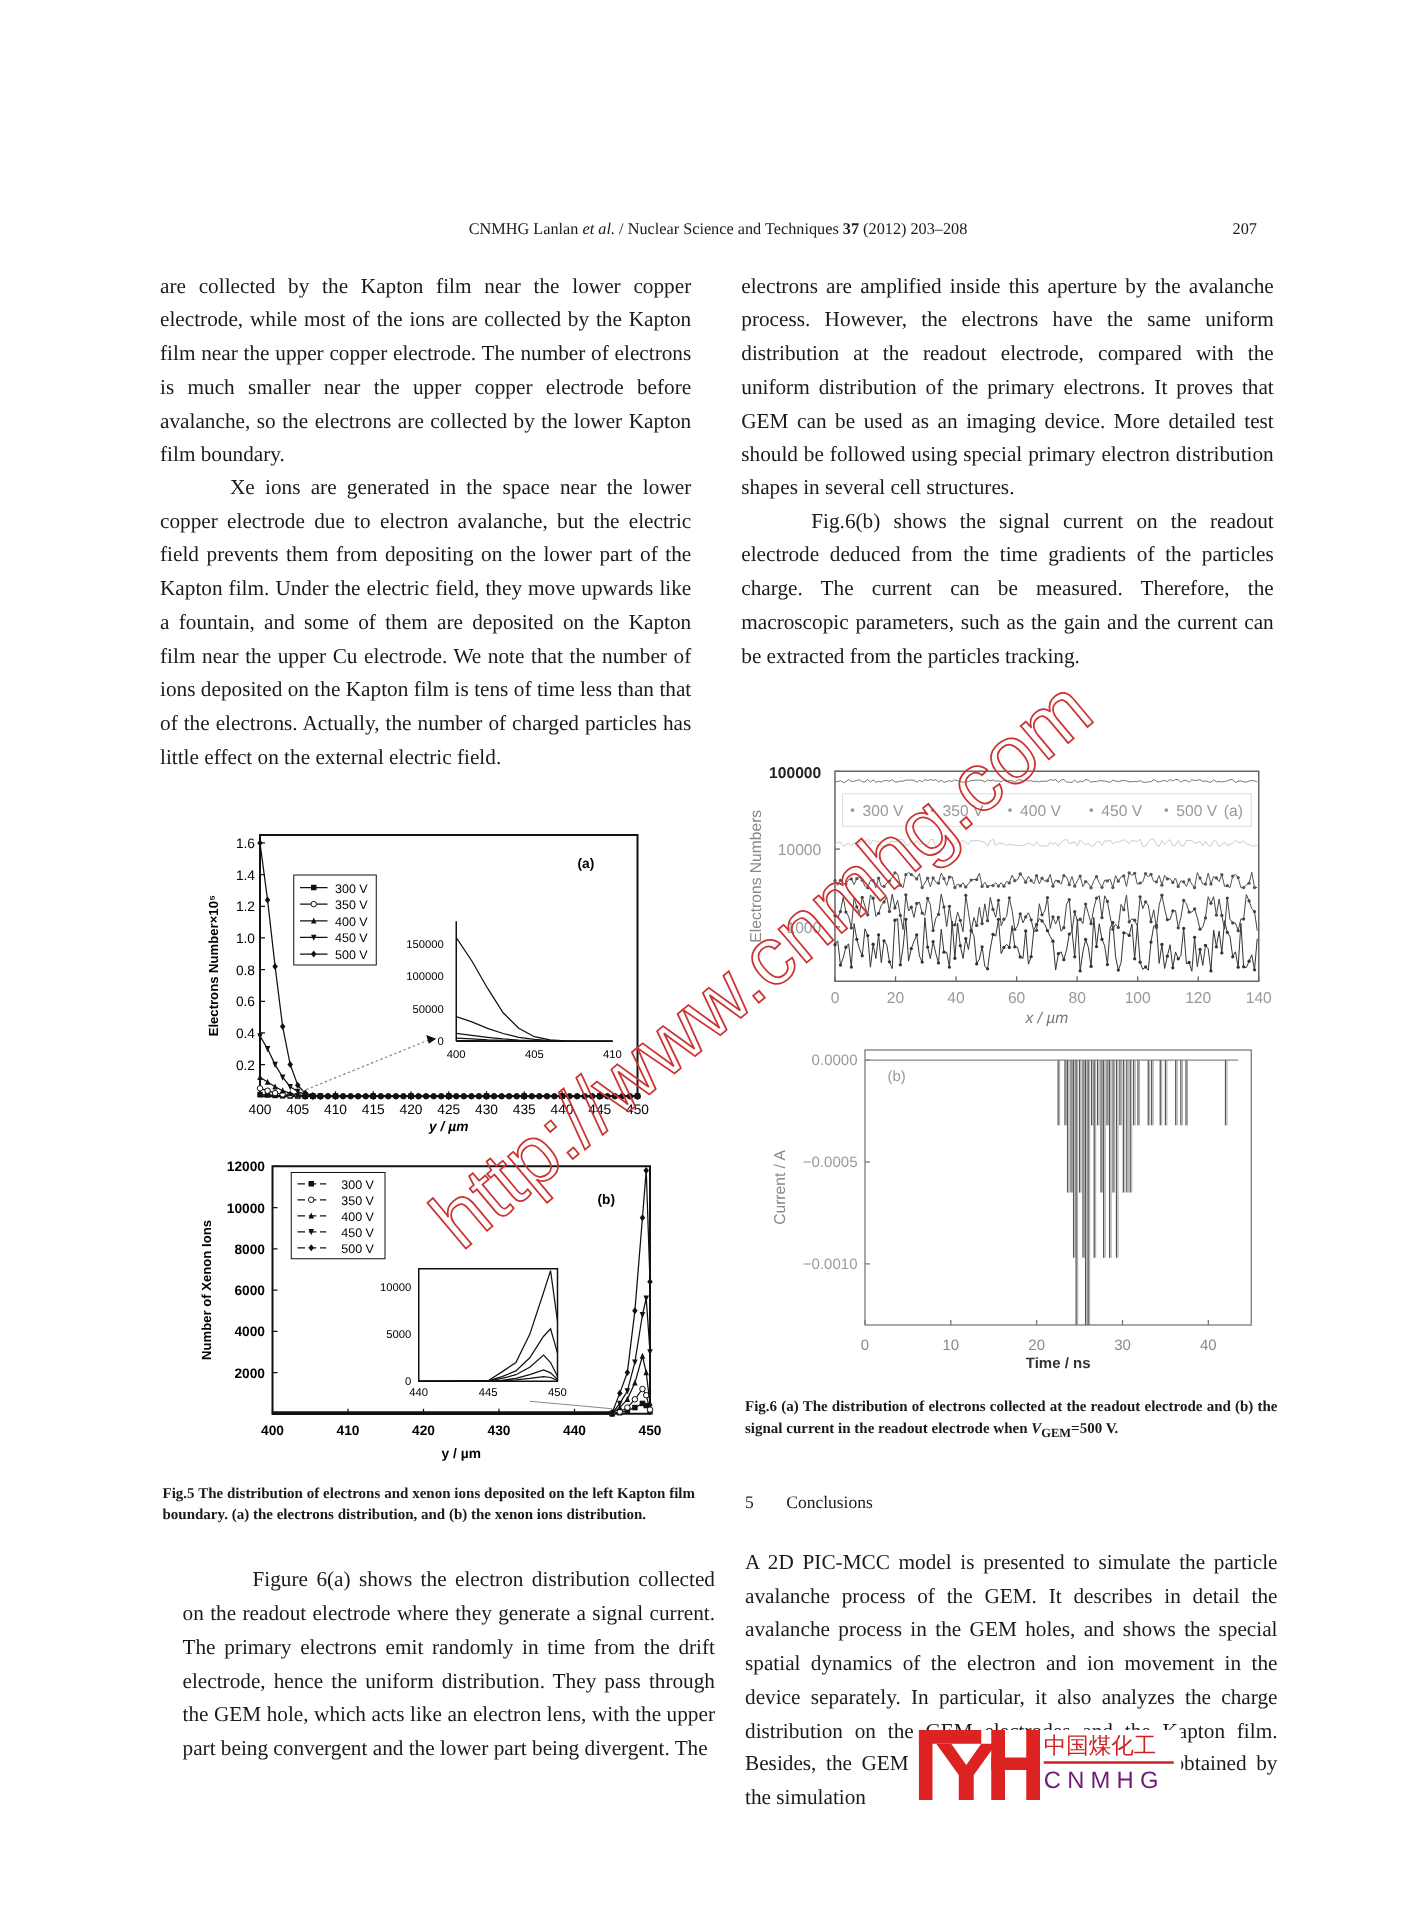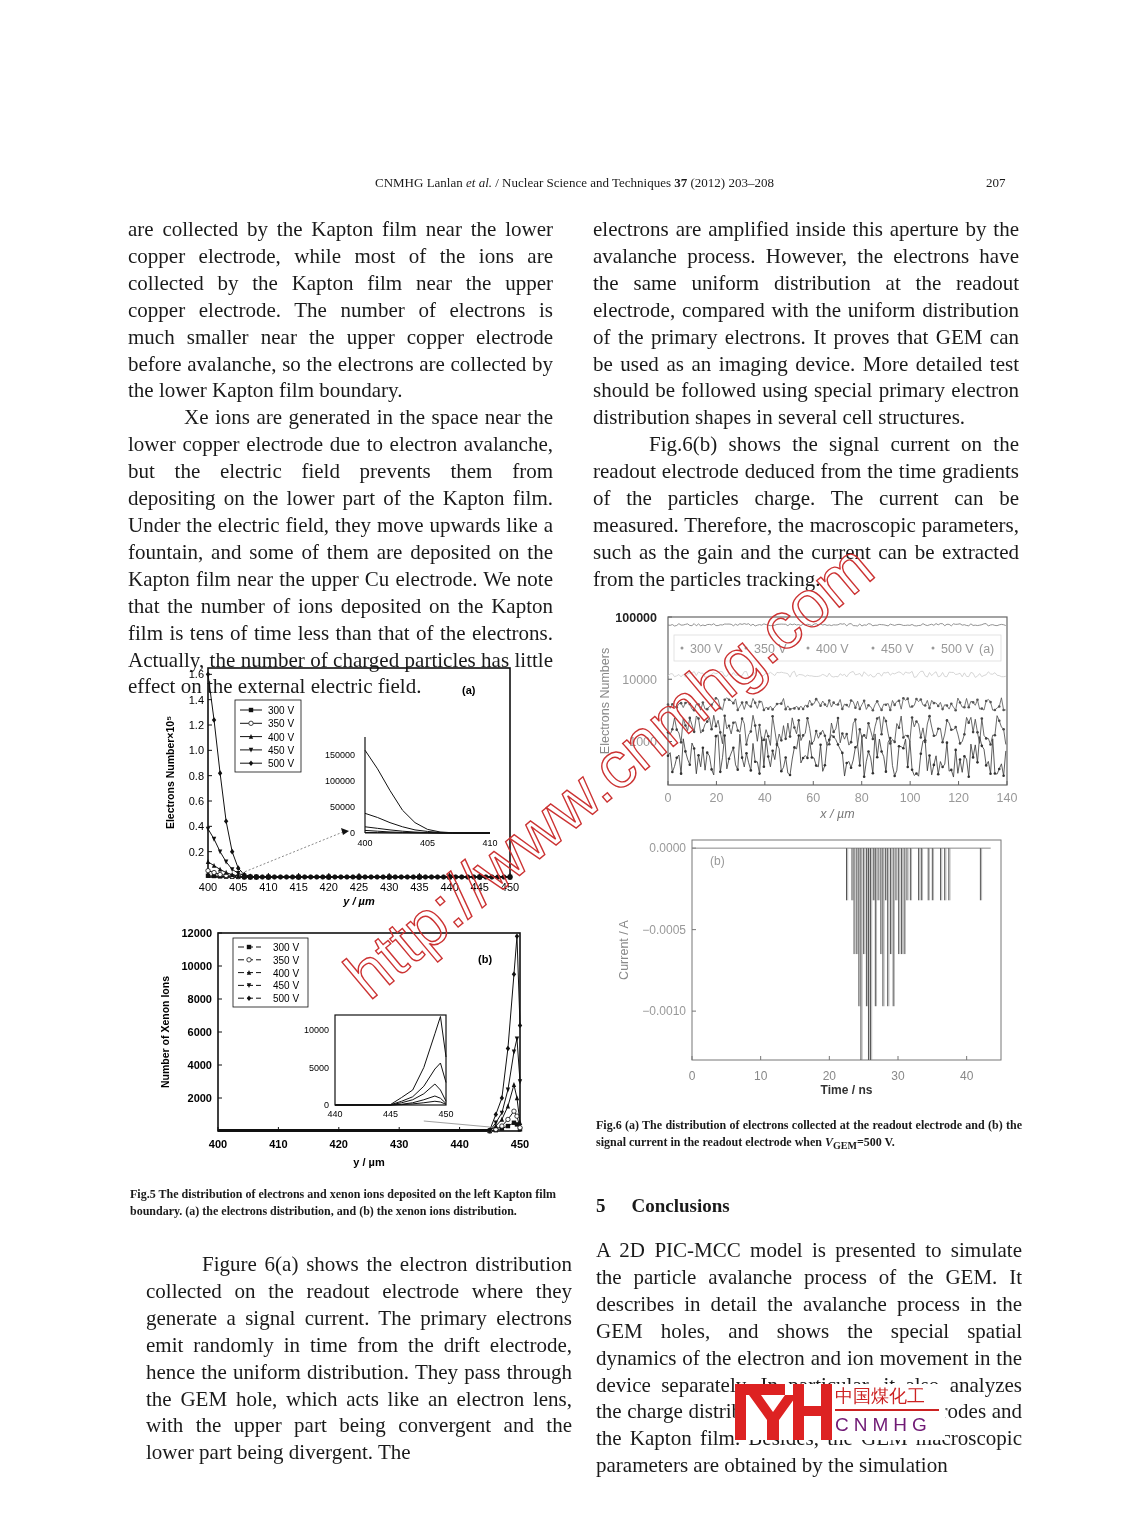--- a/index.html
+++ b/index.html
@@ -1,26 +1,26 @@
 <!DOCTYPE html>
 <html><head>
 <meta charset="utf-8">
 <style>
   html, body { margin:0; padding:0; background:#fff; }
   body { width:1138px; height:1527px; position:relative; overflow:hidden;
          font-family:"Liberation Serif", serif; color:#1a1a1a; }
   .hdr { position:absolute; top:175px; left:375px; font-size:13px; }
   .pgno { position:absolute; top:175px; left:986px; font-size:13px; }
-  .col { position:absolute; font-size:21px; line-height:26.9px; text-align:justify; }
+  .col { position:absolute; font-size:17px; line-height:26.9px; text-align:justify; }
   .col p { margin:0; }
   .ind { text-indent:56px; }
   .cap { position:absolute; font-size:12px; line-height:17px; font-weight:bold; text-align:justify; }
   .cap b { font-weight:bold; }
   .cap2 { font-weight:normal; }
-  .sec { position:absolute; font-size:19px; font-weight:bold; }
+  .sec { position:absolute; font-size:14px; font-weight:normal; }
   svg text { font-family:"Liberation Sans", sans-serif; }
   .logo { position:absolute; left:735px; top:1384px; width:210px; height:56px; background:#fff; }
   .logo .mark { position:absolute; left:0; top:0; width:98px; height:56px; }
   .logo .cn { position:absolute; left:100px; top:0; font-family:"DejaVu Sans", sans-serif; font-size:18px; color:#c22; }
   .logo .en { position:absolute; left:100px; top:30px; font-family:"Liberation Sans", sans-serif; font-size:19px; letter-spacing:5px; color:#701a75; }
   .logo .rule { position:absolute; left:100px; top:25px; width:104px; height:2px; background:#c22; }
 </style>
 </head>
 <body>
 

